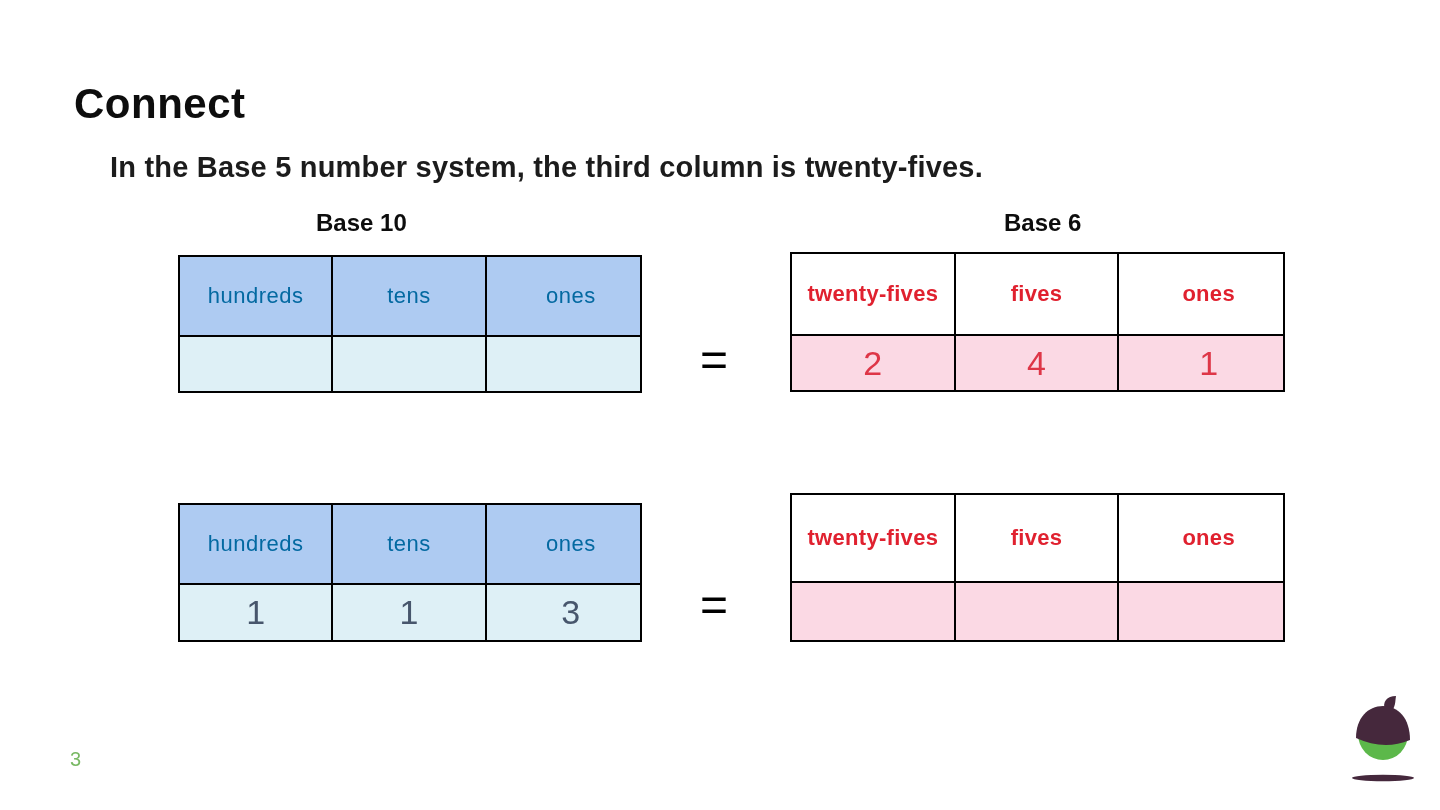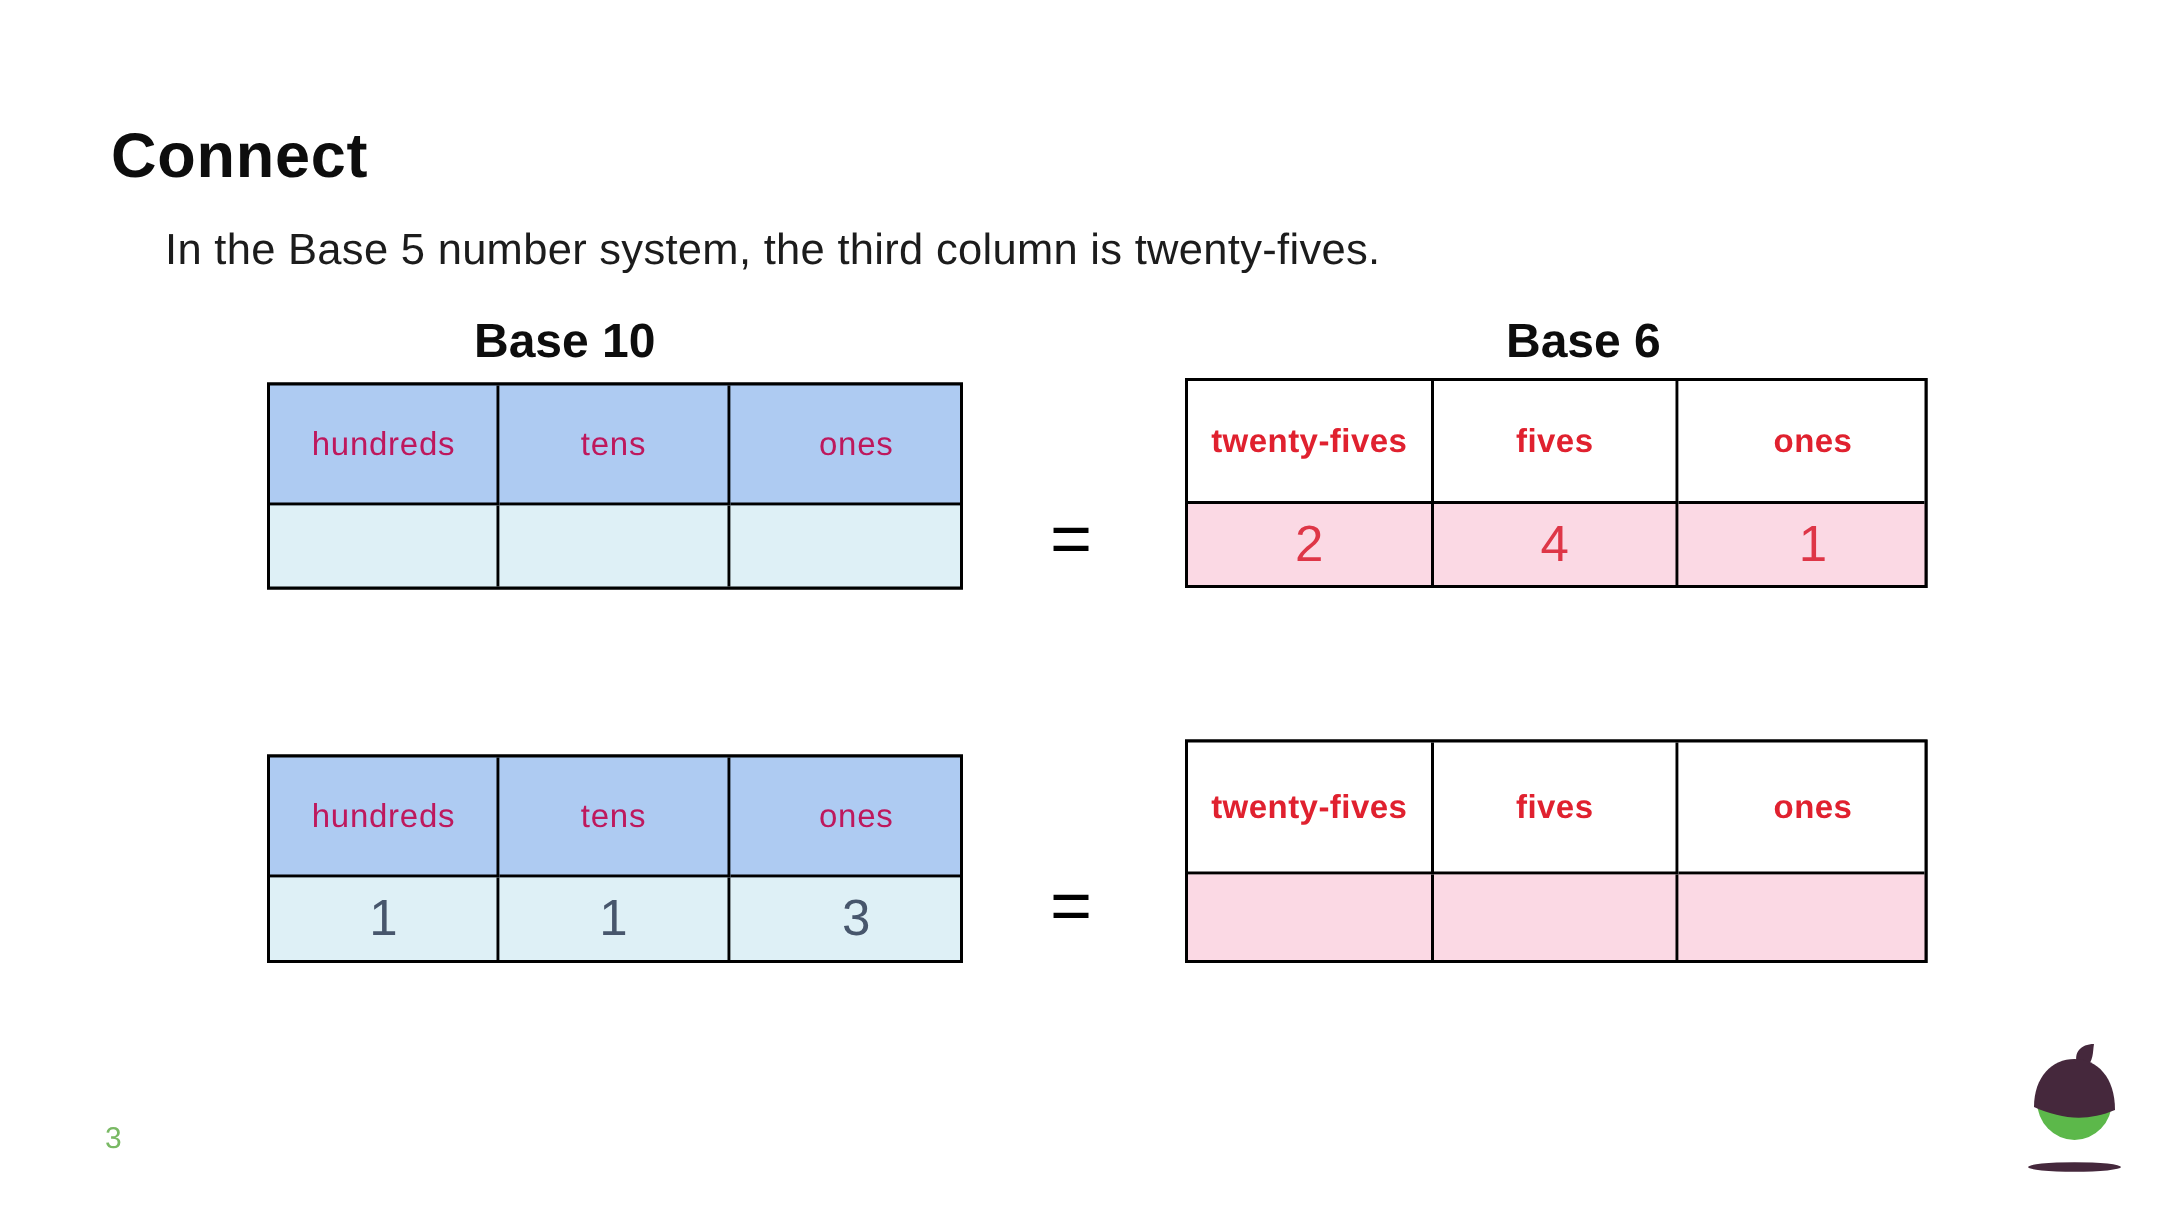--- a/index.html
+++ b/index.html
@@ -6,45 +6,45 @@
   .slide {
     position:relative; width:1440px; height:810px; background:#ffffff;
     font-family:"Liberation Sans", sans-serif; overflow:hidden;
   }
   .title {
     position:absolute; left:74px; top:80px;
     font-size:42px; font-weight:700; color:#0d0d0d; letter-spacing:0.5px;
   }
   .subtitle {
     position:absolute; left:110px; top:151px;
-    font-size:29px; font-weight:400; color:#1c1c1c; letter-spacing:0.2px;
+    font-size:29px; font-weight:700; color:#1c1c1c; letter-spacing:0.2px;
   }
   .section-label {
-    position:absolute; font-size:32px; font-weight:700; color:#0d0d0d;
+    position:absolute; font-size:24px; font-weight:700; color:#0d0d0d;
   }
   .label-base10 { left:316px; top:209px; }
   .label-base5  { left:1004px; top:209px; }
 
   .pv-table {
     position:absolute; display:grid; grid-template-columns:repeat(3,1fr);
     border:2.5px solid #000; box-sizing:border-box; background:#000;
   }
   .pv-table .cell {
     display:flex; align-items:center; justify-content:center;
     border-right:2.5px solid #000; box-sizing:border-box; overflow:hidden;
   }
   .pv-table .cell:nth-child(3n) { border-right:none;padding-left:15px; }
   .pv-table .cell.hdr { border-bottom:2.5px solid #000; }
 
   .t-b10-top { left:178px; top:255px; width:464px; height:138px; grid-template-rows:80px 1fr; }
   .t-b5-top  { left:790px; top:252px; width:495px; height:140px; grid-template-rows:82px 1fr; }
   .t-b10-bot { left:178px; top:503px; width:464px; height:139px; grid-template-rows:80px 1fr; }
   .t-b5-bot  { left:790px; top:493px; width:495px; height:149px; grid-template-rows:88px 1fr; }
 
-  .blue .hdr { background:#aecbf2; color:#be185d; font-size:22px; font-weight:400; letter-spacing:0.5px; }
+  .blue .hdr { background:#aecbf2; color:#0369a1; font-size:22px; font-weight:400; letter-spacing:0.5px; }
   .blue .val { background:#def0f6; color:#47566c; font-size:34px; font-weight:400; }
   .pink .hdr { background:#ffffff; color:#e0212f; font-size:22px; font-weight:700; letter-spacing:0.3px; }
   .pink .val { background:#fbd9e4; color:#de3647; font-size:34px; font-weight:400; }
 
   .equals {
     position:absolute; font-size:48px; line-height:1; color:#000; font-weight:500;
   }
   .eq-top { left:700px; top:336px; }
   .eq-bot { left:700px; top:581px; }
 

